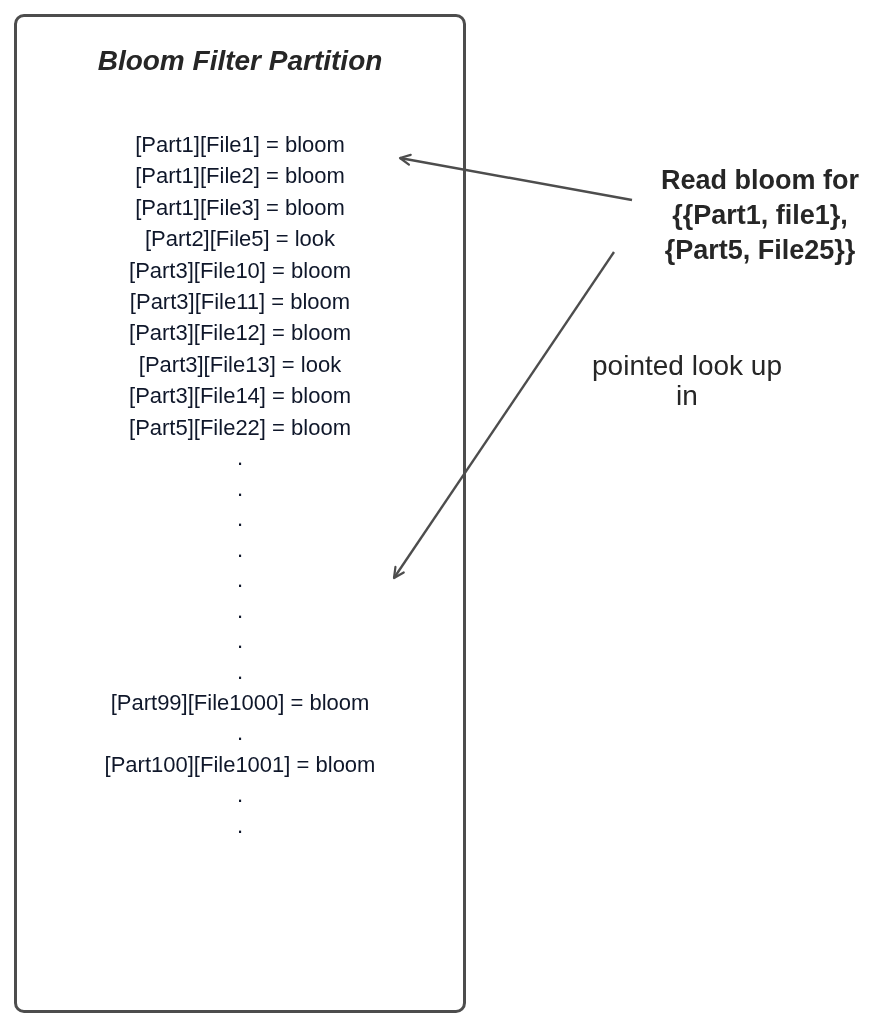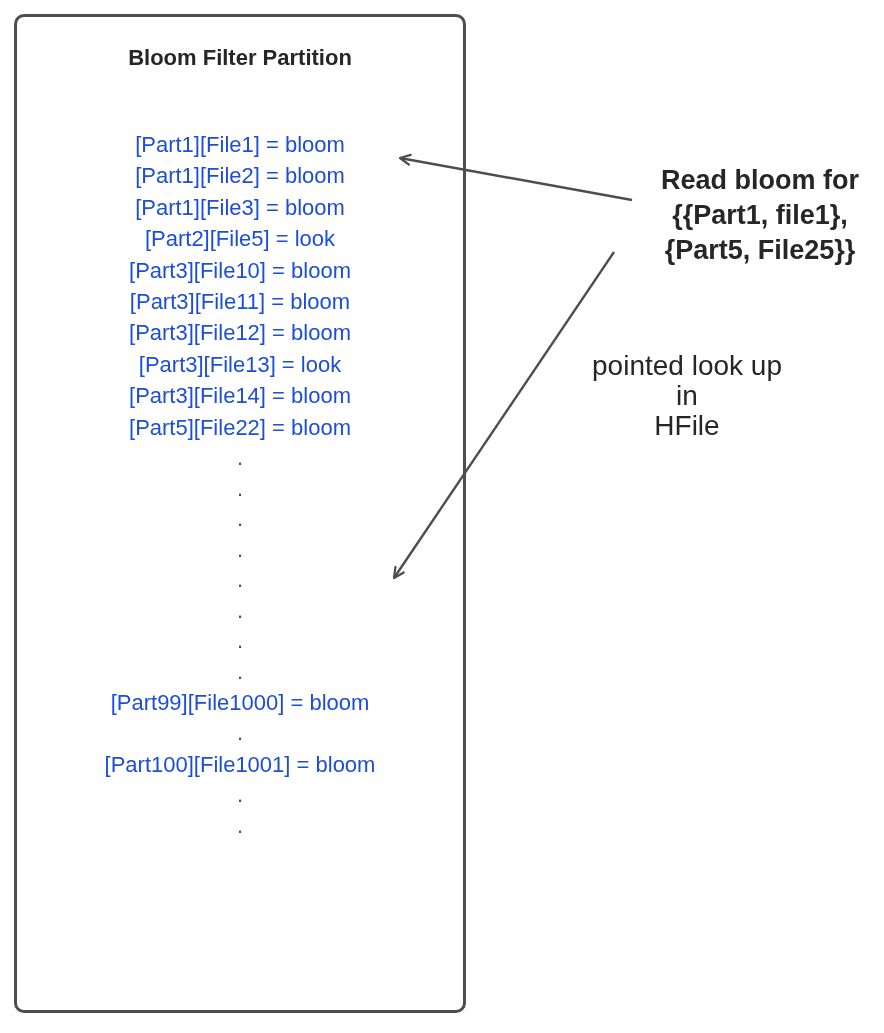--- a/index.html
+++ b/index.html
@@ -24,34 +24,35 @@
     border-radius: 10px;
     background: #ffffff;
   }
 
   .box-title {
     position: absolute;
     top: 28px;
     left: 0;
     width: 100%;
     text-align: center;
-    font-size: 22px;
+    font-size: 28px;
     font-weight: 700;
     color: #262626;
+    font-style: italic;
   }
 
   .entry-list {
     position: absolute;
     top: 112px;
     left: 0;
     width: 100%;
     text-align: center;
     font-size: 22px;
     line-height: 31.4px;
-    color: #1d4ed8;
+    color: #0f172a;
   }
 
   .entry-list .line { white-space: nowrap; }
   .entry-list .dot { line-height: 30.5px; }
 
   .read-bloom-label {
     position: absolute;
     left: 630px;
     top: 163px;
     width: 260px;
@@ -121,21 +122,20 @@
 </div>
 
 <div class="read-bloom-label">
   <div>Read bloom for</div>
   <div>{{Part1, file1},</div>
   <div>{Part5, File25}}</div>
 </div>
 
 <div class="pointed-lookup-label">
   <div>pointed look up in</div>
-  <div>HFile</div>
 </div>
 
 <svg class="arrow-layer" width="884" height="1033" viewBox="0 0 884 1033" xmlns="http://www.w3.org/2000/svg">
   <defs>
     <marker id="arrowhead" markerWidth="16" markerHeight="16" refX="12" refY="7" orient="auto" markerUnits="userSpaceOnUse">
       <path d="M2,2 L12,7 L2,12" fill="none" stroke="#4d4d4d" stroke-width="2.2" stroke-linecap="round" stroke-linejoin="round"></path>
     </marker>
   </defs>
   <line x1="632" y1="200" x2="400" y2="158" stroke="#4d4d4d" stroke-width="2.4" marker-end="url(#arrowhead)"></line>
   <line x1="614" y1="252" x2="394" y2="578" stroke="#4d4d4d" stroke-width="2.4" marker-end="url(#arrowhead)"></line>

